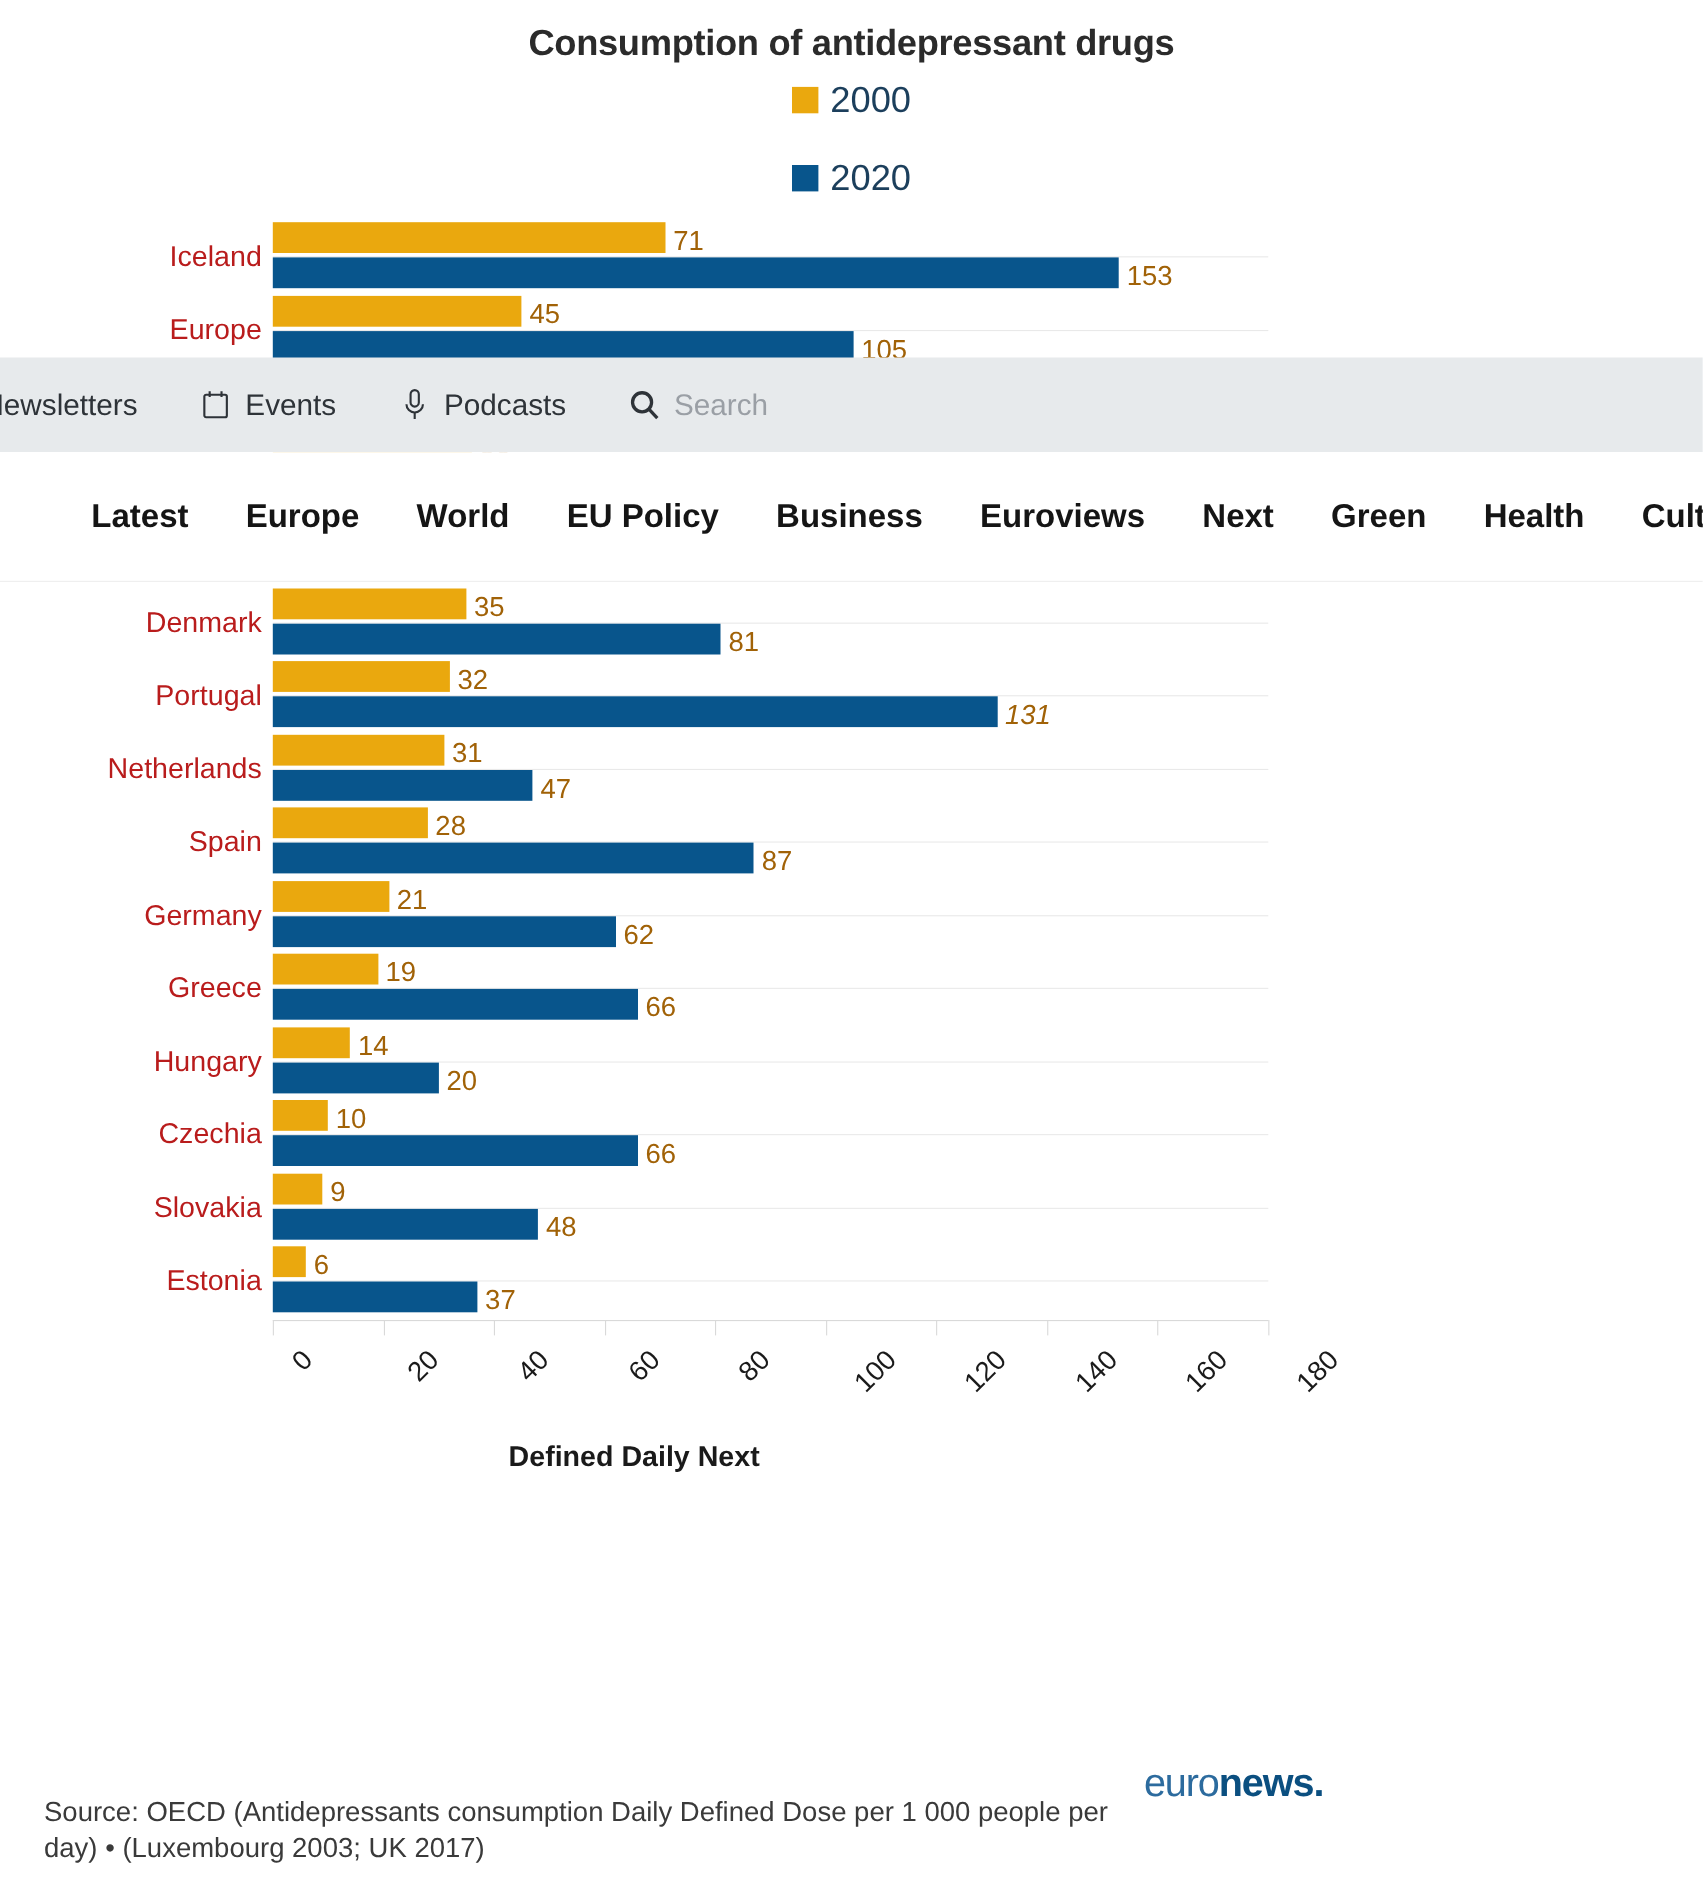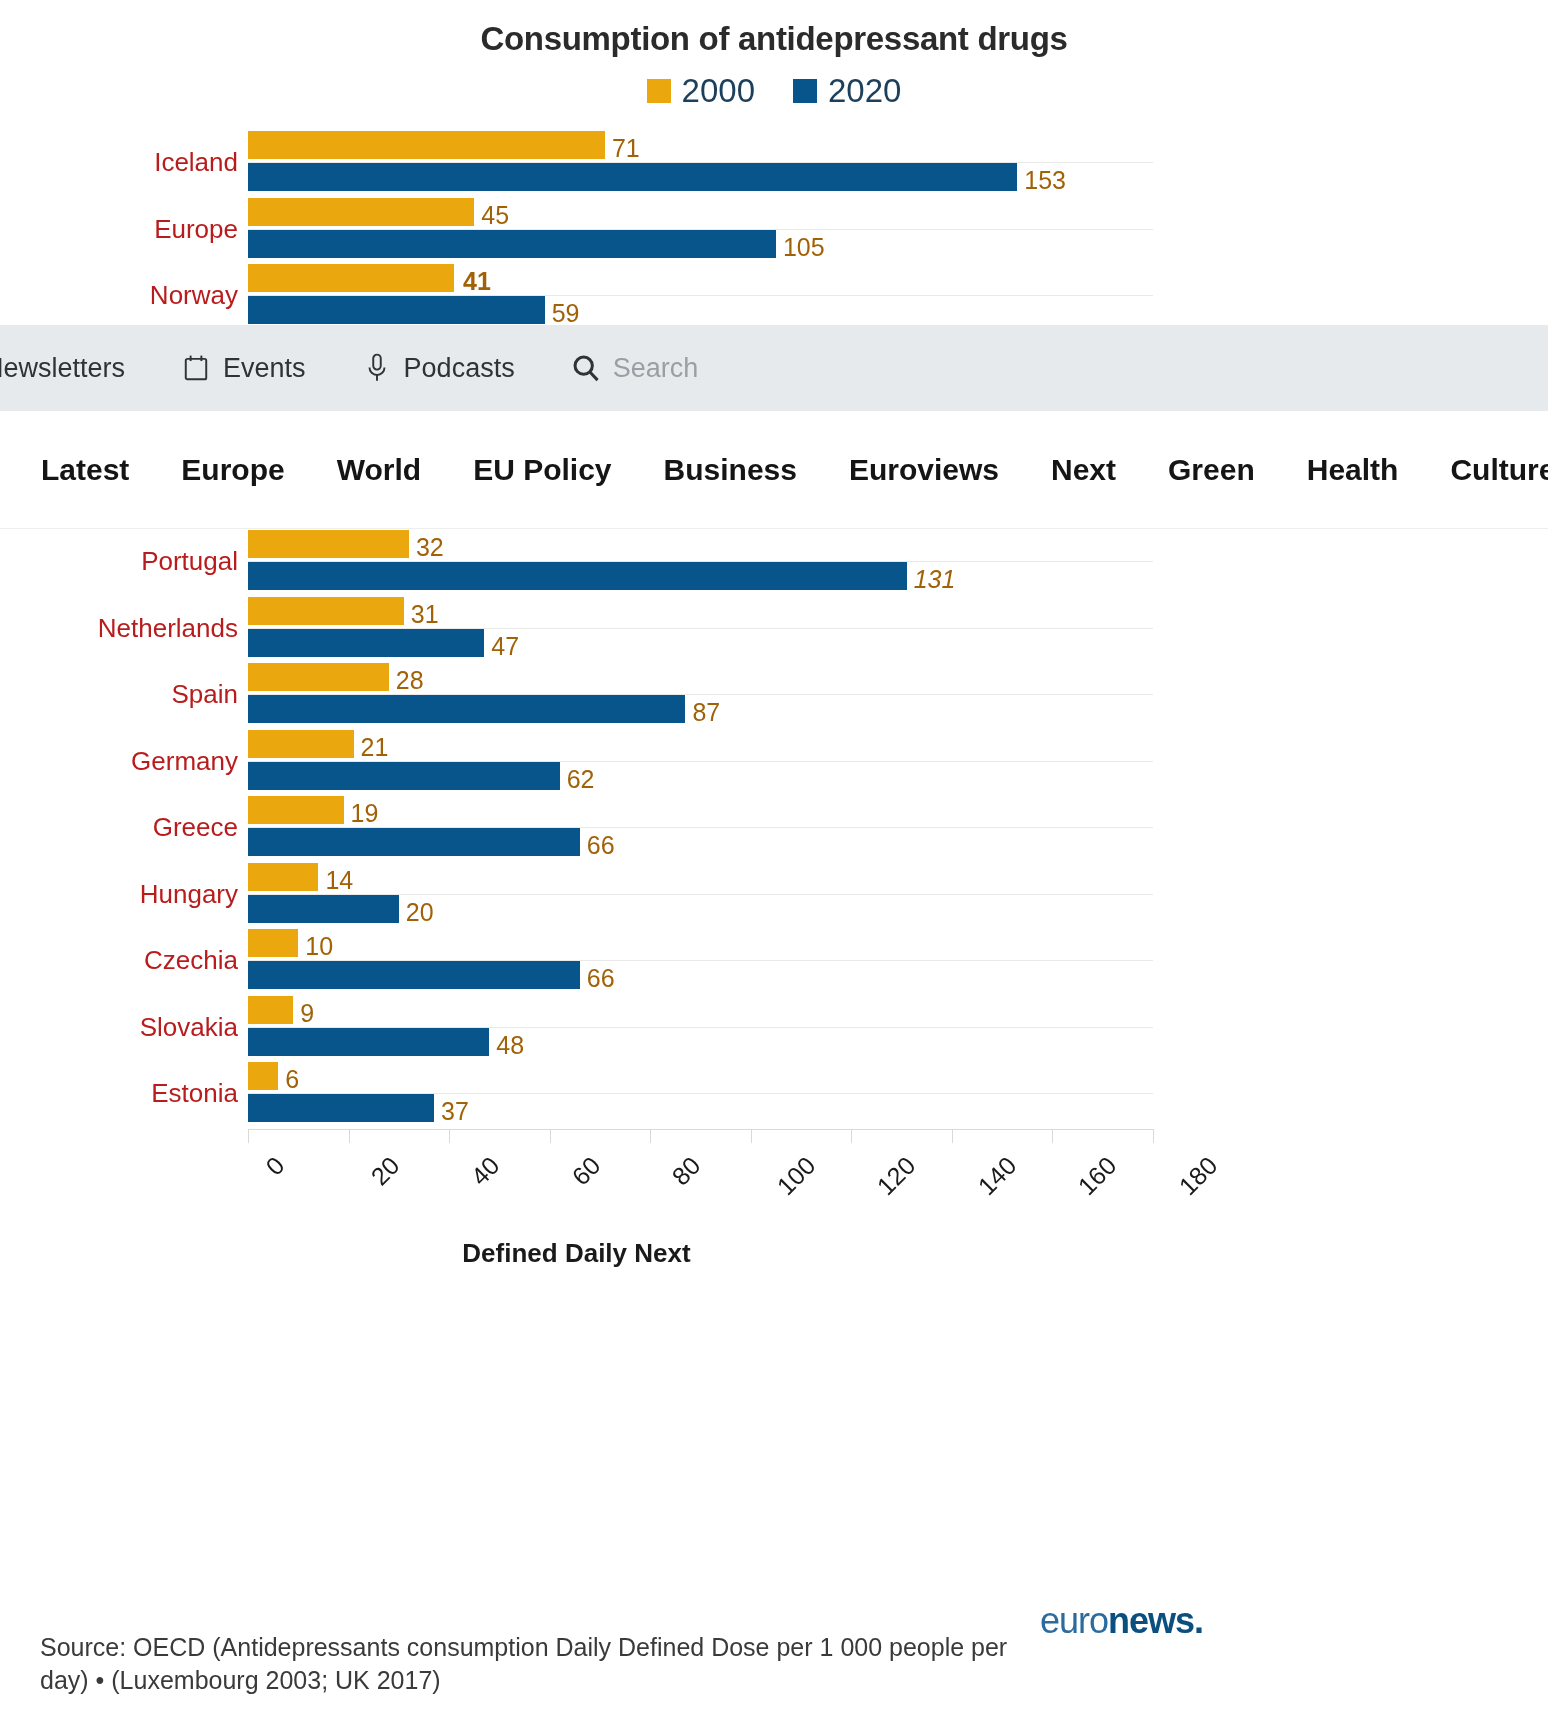--- a/index.html
+++ b/index.html
@@ -15,21 +15,21 @@
   .chart-title {
     text-align: center;
     font-size: 33px;
     font-weight: bold;
     color: #2b2b2b;
     letter-spacing: -0.3px;
     padding-top: 20px;
   }
   .legend {
     display: flex; justify-content: center; align-items: center;
-    gap: 38px; margin-top: 16px;
+    gap: 38px; margin-top: 16px; flex-direction: column;
   }
   .legend-item { display: flex; align-items: center; gap: 11px; }
   .legend-swatch { width: 24px; height: 24px; display: block; }
   .legend-label { font-size: 33px; color: #1c3f5c; line-height: 1; }
 
   .plot { position: relative; margin-top: 22px; }
 
   .row { position: relative; height: 66.5px; }
   .row-grid {
     position: absolute; left: 248px; right: 395px;
@@ -97,21 +97,21 @@
 
   .nav-bar {
     position: absolute; left: 0; top: 411px; width: 1548px; height: 118px;
     background: #ffffff; display: flex; align-items: center;
     border-bottom: 1px solid #eeeeee; z-index: 40;
   }
   .nav-item {
     font-size: 30px; font-weight: bold; color: #151515;
     margin-right: 52px; white-space: nowrap;
   }
-  .nav-item:first-child { margin-left: 41px; }
+  .nav-item:first-child { margin-left: 83px; }
 </style>
 </head>
 <body>
 
 <div id="page">
 
   <div class="chart-title">Consumption of antidepressant drugs</div>
 
   <div class="legend">
     <div class="legend-item">

